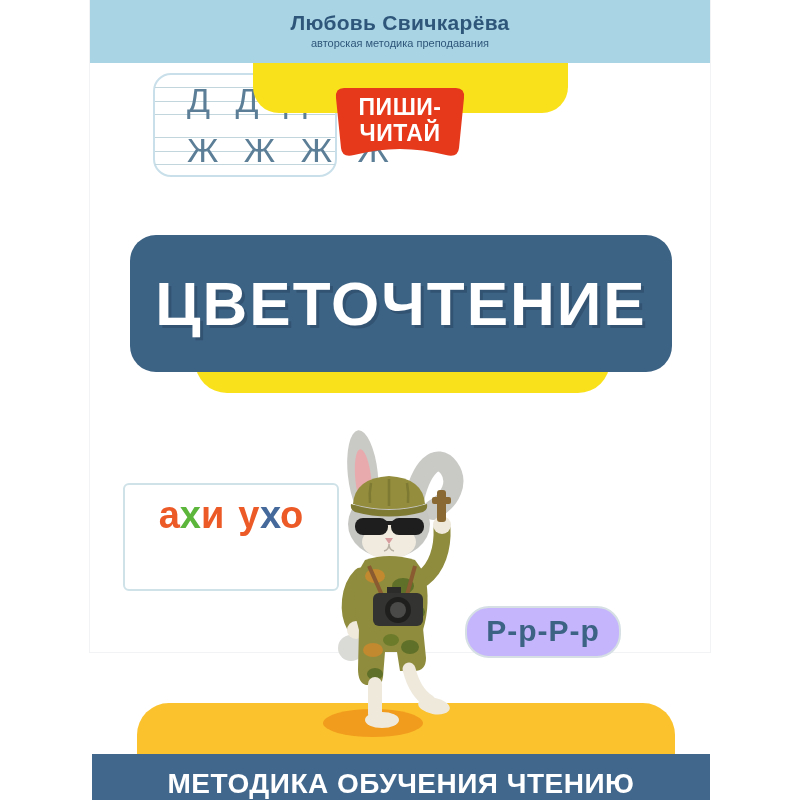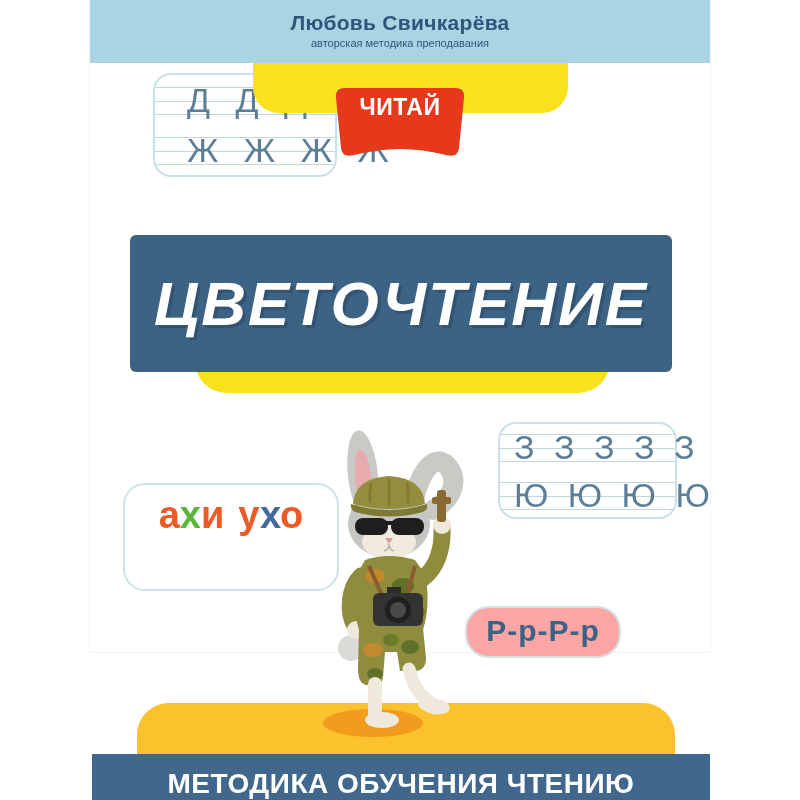--- a/index.html
+++ b/index.html
@@ -65,38 +65,38 @@
   
   .syll-box{
     position:absolute;left:388px;top:200px;width:170px;height:70px;background:#ffffff;
     border:2px solid #cfe0e8;border-radius:18px;z-index:1;text-align:left;
     font-size:40px;font-weight:bold;line-height:56px;margin-top:48px;
   }
   .syll-box .sp{display:inline-block;width:16px;}
   
   .banner{
     position:absolute;left:40px;top:235px;width:542px;height:137px;background:#3c6284;
-    border-radius:6px;z-index:3;display:flex;align-items:center;justify-content:center;font-style:italic;
+    border-radius:26px;z-index:3;display:flex;align-items:center;justify-content:center;
   }
   .title{
     color:#ffffff;font-size:62px;font-weight:bold;letter-spacing:2px;
     text-shadow:3px 3px 0 rgba(20,40,60,.25);white-space:nowrap;
   }
   
   .word-card{
     position:absolute;left:33px;top:483px;width:212px;height:104px;background:#ffffff;
-    border:2px solid #cfe2e8;border-radius:22px;z-index:1;text-align:center;
+    border:2px solid #cfe2e8;border-radius:6px;z-index:1;text-align:center;
     font-size:38px;font-weight:bold;
   }
   .word-line{line-height:44px;white-space:nowrap;}
   .word-line.l1{margin-top:8px;}
   .word-card .sp{display:inline-block;width:14px;}
   
   .r-box{
-    position:absolute;left:375px;top:606px;width:152px;height:48px;background:#fca5a5;
+    position:absolute;left:375px;top:606px;width:152px;height:48px;background:#c4b5fd;
     border:2px solid #d5dfe4;border-radius:24px;z-index:1;text-align:center;
     color:#3c6284;font-size:30px;font-weight:bold;line-height:46px;letter-spacing:1px;
   }
   
   .rabbit{position:absolute;left:235px;top:426px;width:152px;height:312px;z-index:2;}
   
   .footer-band{
     position:absolute;left:2px;top:754px;width:618px;height:62px;background:#41688c;
     z-index:3;text-align:center;
   }
@@ -129,45 +129,32 @@
       <div class="hw-line b"></div>
       <div class="hw-text">Ж Ж Ж Ж</div>
     </div>
   </div>
 
   <div class="badge">
     <svg width="136" height="76" viewBox="0 0 136 76">
       <path d="M12,2 L124,2 Q133,2 132,12 L127,62 Q126,72 114,69 Q68,57 22,69 Q10,72 9,62 L4,12 Q3,2 12,2 Z" fill="#e6391c"></path>
     </svg>
     <div class="badge-text">
+      <div>ПИШИ-</div>
       <div>ЧИТАЙ</div>
     </div>
   </div>
 
   <div class="syll-box"><span style="color: rgb(232, 79, 46);">у</span><span style="color: rgb(70, 112, 159);">к</span><span class="sp"></span><span style="color: rgb(85, 181, 58);">к</span><span style="color: rgb(224, 52, 42);">и</span></div>
 
   <div class="banner">
     <div class="title">ЦВЕТОЧТЕНИЕ</div>
   </div>
   <div class="yellow-strip"></div>
 
-  <div class="hw-card hw-card-2">
-    <div class="hw-row hw-row1">
-      <div class="hw-line t"></div>
-      <div class="hw-line m"></div>
-      <div class="hw-line b"></div>
-      <div class="hw-text">З З З З З</div>
-    </div>
-    <div class="hw-row hw-row2">
-      <div class="hw-line t"></div>
-      <div class="hw-line m"></div>
-      <div class="hw-line b"></div>
-      <div class="hw-text">Ю Ю Ю Ю</div>
-    </div>
-  </div>
 
   <div class="word-card">
     <div class="word-line l1"><span style="color: rgb(236, 90, 40);">а</span><span style="color: rgb(92, 182, 60);">х</span><span style="color: rgb(236, 90, 40);">и</span><span class="sp"></span><span style="color: rgb(236, 90, 40);">у</span><span style="color: rgb(68, 105, 154);">х</span><span style="color: rgb(236, 90, 40);">о</span></div>
   </div>
 
   <div class="rabbit">
     <svg width="152" height="312" viewBox="0 0 152 312">
 
       <path d="M88,78 C96,40 112,26 124,42 C134,56 126,74 108,84" fill="none" stroke="#c9c9c6" stroke-width="20" stroke-linecap="round"></path>
 

